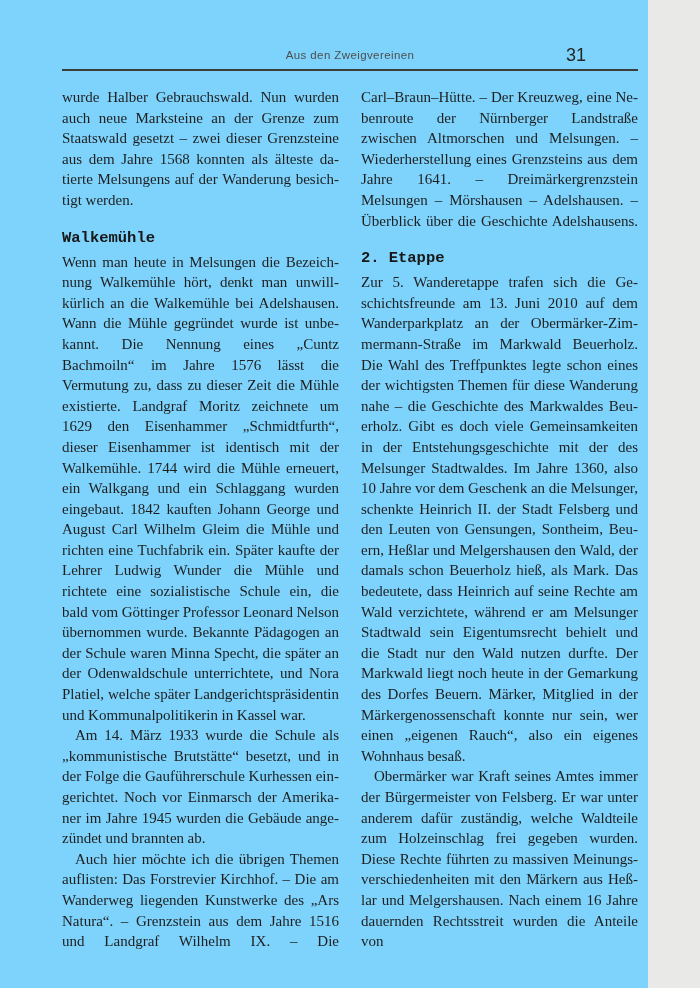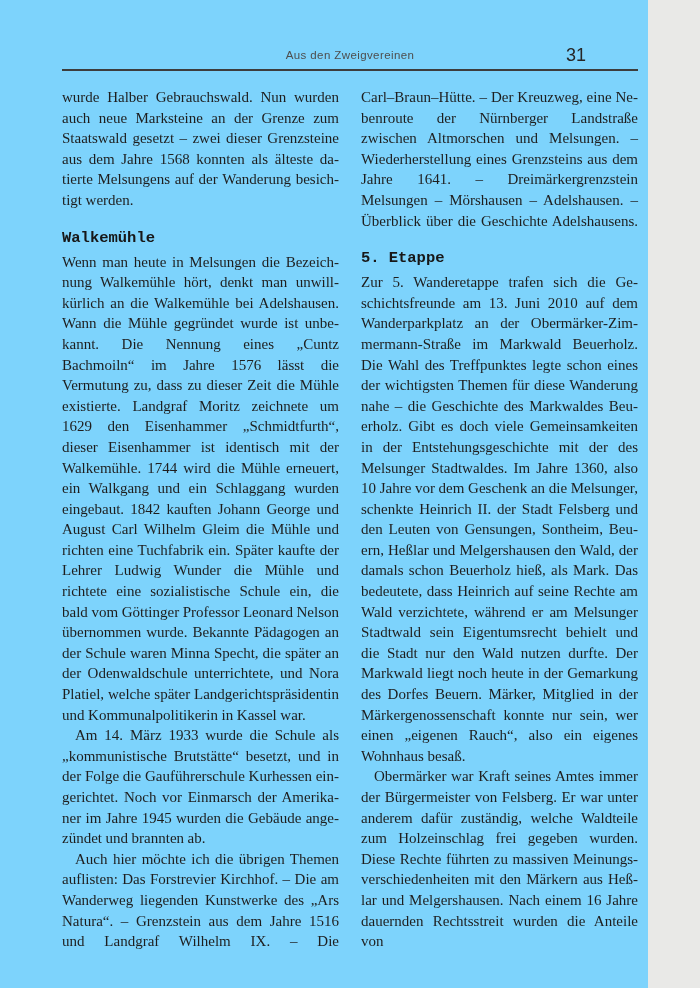--- a/index.html
+++ b/index.html
@@ -79,21 +79,21 @@
       <p>Wenn man heute in Melsungen die Bezeich­nung Walkemühle hört, denkt man unwill­kürlich an die Walkemühle bei Adels­hausen. Wann die Mühle gegründet wurde ist unbe­kannt. Die Nennung eines „Cuntz Bachmoiln“ im Jahre 1576 lässt die Vermutung zu, dass zu dieser Zeit die Mühle existierte. Landgraf Moritz zeichnete um 1629 den Eisenham­mer „Schmidtfurth“, dieser Eisenhammer ist identisch mit der Walkemühle. 1744 wird die Mühle erneuert, ein Walkgang und ein Schlag­gang wurden eingebaut. 1842 kauften Johann George und August Carl Wilhelm Gleim die Mühle und richten eine Tuchfabrik ein. Später kaufte der Lehrer Ludwig Wunder die Mühle und richtete eine sozialistische Schule ein, die bald vom Göttinger Professor Leonard Nelson übernommen wurde. Bekannte Pädago­gen an der Schule waren Minna Specht, die später an der Odenwald­schule unterrichtete, und Nora Platiel, welche später Landgerichts­präsidentin und Kommunal­politikerin in Kassel war.</p>
 
       <p class="indent">Am 14. März 1933 wurde die Schule als „kommunistische Brutstätte“ besetzt, und in der Folge die Gauführer­schule Kurhessen ein­gerichtet. Noch vor Einmarsch der Amerika­ner im Jahre 1945 wurden die Gebäude ange­zündet und brannten ab.</p>
 
       <p class="indent flush-last">Auch hier möchte ich die übrigen The­men auflisten: Das Forstrevier Kirchhof. – Die am Wanderweg liegenden Kunstwer­ke des „Ars Natura“. – Grenzstein aus dem Jahre 1516 und Landgraf Wilhelm IX. – Die</p>
     </div>
 
     <div class="col">
       <p class="flush-last">Carl–Braun–Hütte. – Der Kreuzweg, eine Ne­benroute der Nürnberger Landstraße zwischen Altmorschen und Melsungen. – Wiederher­stellung eines Grenzsteins aus dem Jahre 1641. – Dreimärker­grenzstein Melsungen – Mörshausen – Adelshausen. – Überblick über die Geschichte Adels­hausens.</p>
 
-      <h2 class="section-heading">5. Etappe</h2>
+      <h2 class="section-heading">2. Etappe</h2>
 
       <p>Zur 5. Wanderetappe trafen sich die Ge­schichtsfreunde am 13. Juni 2010 auf dem Wanderparkplatz an der Obermärker-Zim­mermann-Straße im Markwald Beuerholz. Die Wahl des Treffpunktes legte schon eines der wichtigsten Themen für diese Wanderung nahe – die Geschichte des Markwaldes Beu­erholz. Gibt es doch viele Gemeinsam­keiten in der Entstehungs­geschichte mit der des Melsunger Stadtwaldes. Im Jahre 1360, also 10 Jahre vor dem Geschenk an die Melsunger, schenkte Heinrich II. der Stadt Felsberg und den Leuten von Gensungen, Sontheim, Beu­ern, Heßlar und Melgers­hausen den Wald, der damals schon Beuerholz hieß, als Mark. Das bedeutete, dass Heinrich auf seine Rechte am Wald verzichtete, während er am Melsunger Stadtwald sein Eigentums­recht behielt und die Stadt nur den Wald nutzen durfte. Der Mark­wald liegt noch heute in der Gemarkung des Dorfes Beuern. Märker, Mitglied in der Mär­kergenossenschaft konnte nur sein, wer einen „eigenen Rauch“, also ein eigenes Wohnhaus besaß.</p>
 
       <p class="indent flush-last">Obermärker war Kraft seines Amtes immer der Bürgermeister von Felsberg. Er war unter anderem dafür zuständig, welche Waldtei­le zum Holzeinschlag frei gegeben wurden. Diese Rechte führten zu massiven Meinungs­verschiedenheiten mit den Märkern aus Heß­lar und Melgershausen. Nach einem 16 Jahre dauernden Rechts­streit wurden die Anteile von</p>
     </div>
 
   </div>
 </div>
 
 </body></html>

